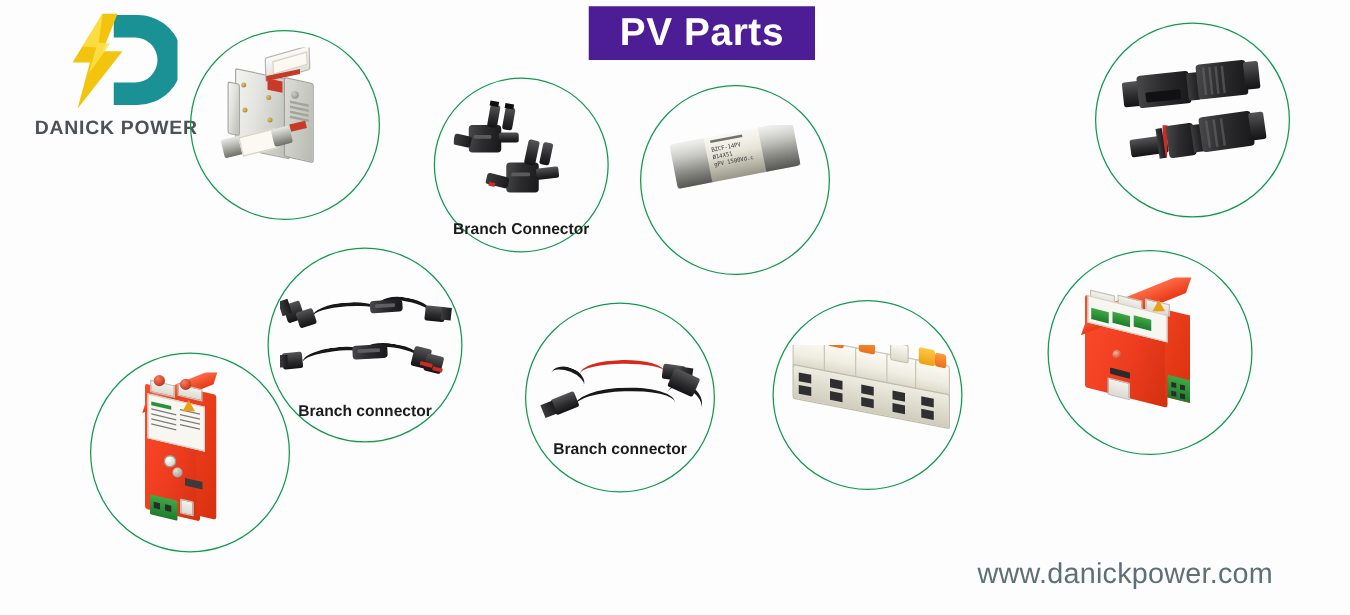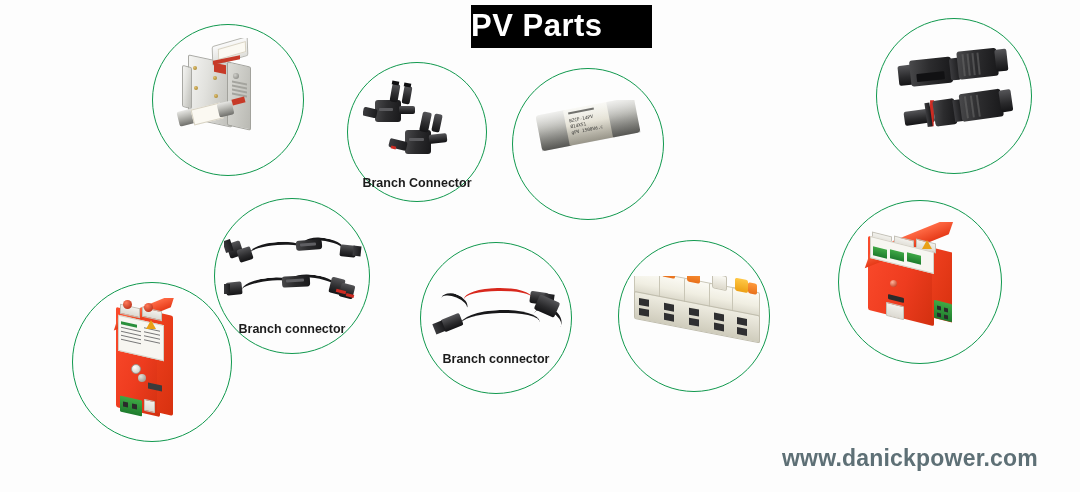--- a/index.html
+++ b/index.html
@@ -49,40 +49,41 @@
     white-space: nowrap;
   }
 
   
   .title-badge {
     position: absolute;
     left: 471px;
     top: 5px;
     width: 181px;
     height: 43px;
-    background: #000000;
+    background: #4c1d95;
     display: flex;
     align-items: center;
+    justify-content: center;
   }
   .title-badge span {
     color: #ffffff;
     font-size: 31px;
     font-weight: bold;
     letter-spacing: 0.5px;
     line-height: 1;
     padding-bottom: 2px;
   }
 
   
   .site-url {
     position: absolute;
     left: 782px;
     top: 445px;
     font-size: 23px;
-    font-weight: bold;
+    font-weight: normal;
     color: #5e7076;
     letter-spacing: 0.2px;
     white-space: nowrap;
   }
 
   
   .item {
     position: absolute;
   }
   .ring {
@@ -162,20 +163,30 @@
   .brk-slot { background:#2f2f31; }
   .lever-o  { background: linear-gradient(180deg,#ff9a3c,#e8701a); }
   .lever-w  { background: linear-gradient(180deg,#fbfaf5,#ddd9cb); border:1px solid #c5c1b2; }
   .lever-y  { background: linear-gradient(180deg,#ffc846,#eda014); }
 </style>
 </head>
 <body>
 
 <div id="page">
 
+  <div class="logo-wrap">
+    <div class="logo-mark">
+      <svg viewBox="0 0 106 78" width="106" height="78">
+        <path d="M55 2 H74 A30 30 0 0 1 74 74 H55 V56 H72 A12.5 12.5 0 0 0 72 20 H55 Z" fill="#1a9295"></path>
+        <path d="M46 1 L22 40 H36 L26 77 L62 31 H46 L58 1 Z" fill="#f3c40d"></path>
+        <path d="M46 1 L30 27 L41 28 L35 49 L52 25 L43 24 Z" fill="#fde24b" opacity="0.85"></path>
+      </svg>
+    </div>
+    <div class="logo-text">DANICK POWER</div>
+  </div>
 
   <div class="title-badge">
     <span>PV Parts</span>
   </div>
 
   <div class="item" style="left:152px; top:24px; width:152px; height:152px;">
     <div class="ring" style="width:152px; height:152px;"></div>
     <div class="photo" style="left:20px; top:14px; width:112px; height:112px;">
 
       <div class="sh fh-body" style="left:16px; top:21px; width:42px; height:62px; transform:skewY(12deg); border-radius:2px;"></div>

